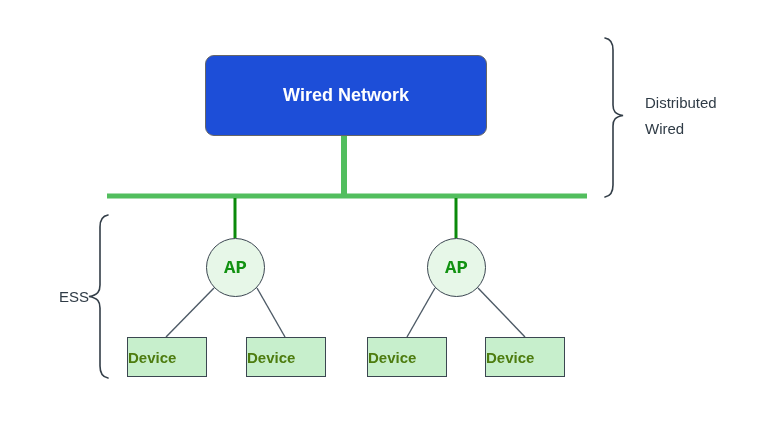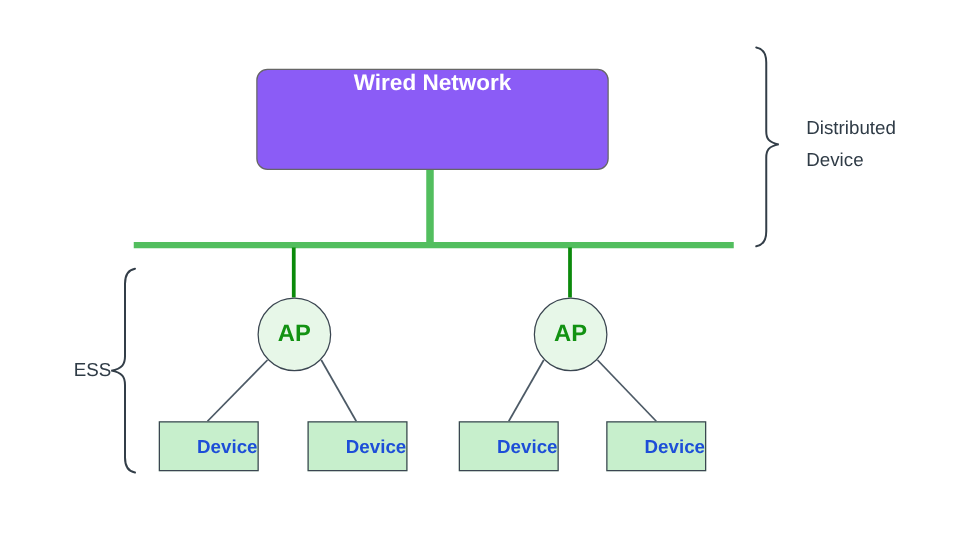--- a/index.html
+++ b/index.html
@@ -17,52 +17,53 @@
   .lines-svg {
     position: absolute;
     left: 0; top: 0;
     width: 762px; height: 429px;
   }
 
   .wired-box {
     position: absolute;
     left: 205px; top: 55px;
     width: 282px; height: 81px;
-    background: #8b5cf6;
+    background: #1d4ed8;
     border: 1px solid #666666;
     border-radius: 9px;
-    display: flex; justify-content: center;
+    display: flex; align-items: center; justify-content: center;
     color: #ffffff;
     font-size: 18px;
     font-weight: bold;
   }
 
   .ap-node {
     position: absolute;
     top: 238px;
     width: 59px; height: 59px;
     background: #e7f7e8;
     border: 1.5px solid #3b4651;
     border-radius: 50%;
     display: flex; align-items: center; justify-content: center;
     color: #129212;
     font-size: 19px;
     font-weight: bold;
+    font-family: Liberation Mono, monospace;
   }
   .ap-1 { left: 206px; }
   .ap-2 { left: 427px; }
 
   .device-node {
     position: absolute;
     top: 337px;
     width: 80px; height: 40px;
     background: #c7efcc;
     border: 1px solid #3b4651;
-    display: flex; align-items: center; justify-content: flex-end;
-    color: #1d4ed8;
+    display: flex; align-items: center; justify-content: flex-start;
+    color: #4d7c0f;
     font-size: 15px;
     font-weight: bold;
   }
   .device-1 { left: 127px; }
   .device-2 { left: 246px; }
   .device-3 { left: 367px; }
   .device-4 { left: 485px; }
 
   .annotation {
     position: absolute;
@@ -122,17 +123,17 @@
   <div class="device-node device-2">
     <span>Device</span>
   </div>
   <div class="device-node device-3">
     <span>Device</span>
   </div>
   <div class="device-node device-4">
     <span>Device</span>
   </div>
 
-  <div class="annotation distributed-system-label">Distributed Device</div>
+  <div class="annotation distributed-system-label">Distributed Wired</div>
 
   <div class="annotation ess-label">ESS</div>
 
 </div>
 
 </body></html>

